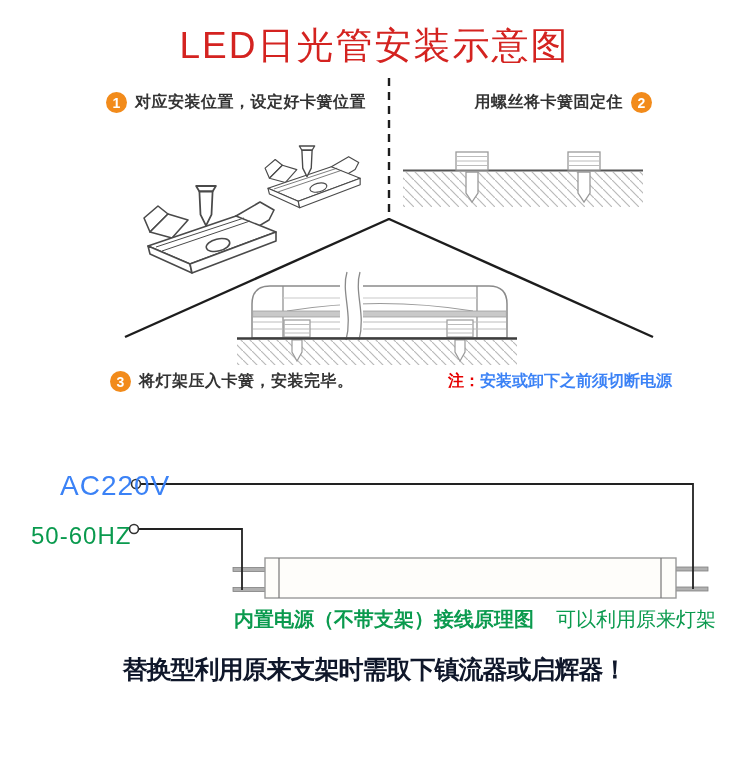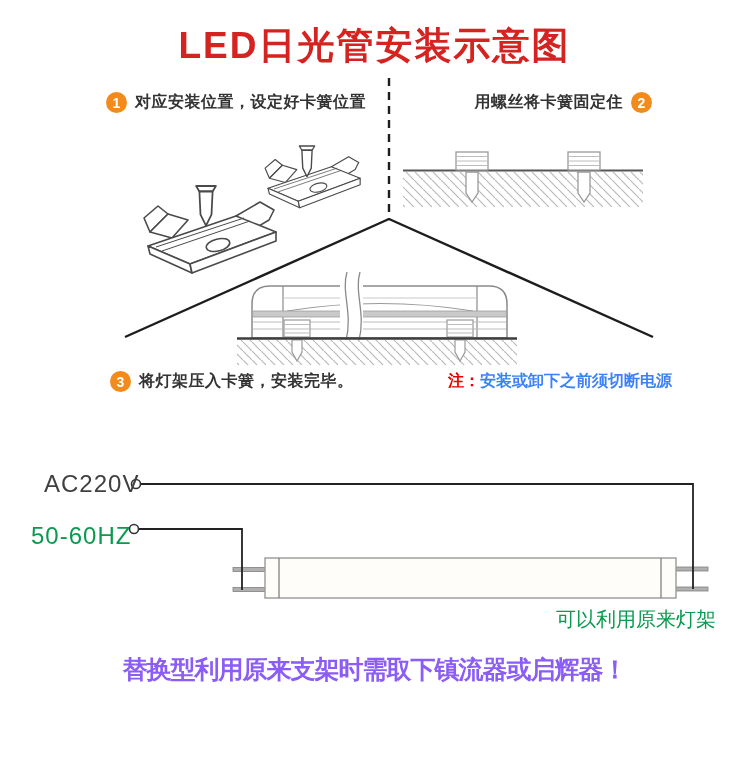--- a/index.html
+++ b/index.html
@@ -1,42 +1,42 @@
 <!DOCTYPE html>
 <html><head>
 <meta charset="utf-8">
 <style>
   html,body{margin:0;padding:0;}
   body{width:749px;height:767px;background:#ffffff;font-family:"Liberation Sans","DejaVu Sans",sans-serif;}
   .stage{position:relative;width:749px;height:767px;background:#fff;overflow:hidden;}
   svg.art{position:absolute;left:0;top:0;width:749px;height:767px;}
 
   .title{position:absolute;left:0;top:21px;width:749px;text-align:center;
-         font-size:37px;font-weight:bold;color:#d42320;letter-spacing:2px;}
+         font-size:37px;font-weight:normal;color:#d42320;letter-spacing:2px;}
 
   .step{position:absolute;display:flex;align-items:center;gap:8px;}
   .badge{width:21px;height:21px;border-radius:50%;background:#f28b1b;color:#fff;
          font-size:14px;font-weight:bold;display:flex;align-items:center;justify-content:center;flex:0 0 auto;}
   .step-label{font-size:16px;font-weight:bold;color:#333;letter-spacing:0.5px;white-space:nowrap;}
   .step1{left:106px;top:92px;}
   .step2{right:97px;top:92px;justify-content:flex-end;}
   .step3{left:110px;top:371px;}
 
   .note{position:absolute;left:448px;top:371px;font-size:16px;font-weight:bold;white-space:nowrap;}
   .note-prefix{color:#e60000;}
   .note-text{color:#3b82f6;}
 
-  .volt{position:absolute;left:44px;top:470px;font-size:24px;font-weight:500;color:#404040;letter-spacing:1px;}
+  .volt{position:absolute;left:60px;top:470px;font-size:28px;font-weight:500;color:#3b82f6;letter-spacing:1px;}
   .freq{position:absolute;left:31px;top:513px;font-size:24px;font-weight:500;color:#0a9a4e;letter-spacing:1px;margin-top:9px;}
 
   .cap-left{position:absolute;left:234px;top:606px;font-size:20px;font-weight:600;color:#0a9a4e;white-space:nowrap;}
   .cap-right{position:absolute;left:556px;top:606px;font-size:20px;font-weight:400;color:#0a9a4e;white-space:nowrap;}
 
   .warning{position:absolute;left:0;top:653px;width:749px;text-align:center;
-           font-size:25px;font-weight:bold;color:#8b5cf6;letter-spacing:-1px;}
+           font-size:25px;font-weight:bold;color:#0f172a;letter-spacing:-1px;}
 </style>
 </head>
 <body>
 
 <div class="stage">
 
   <svg class="art" viewBox="0 0 749 767" aria-hidden="true">
     <defs>
       <pattern id="hatch" width="9" height="9" patternUnits="userSpaceOnUse">
         <path d="M-2,-2 L11,11" stroke="#b9b9b9" stroke-width="1.2"></path>
@@ -146,17 +146,18 @@
     <span class="step-label">将灯架压入卡簧，安装完毕。</span>
   </div>
 
   <div class="note">
     <span class="note-prefix">注：</span><span class="note-text">安装或卸下之前须切断电源</span>
   </div>
 
   <div class="volt">AC220V</div>
   <div class="freq">50-60HZ</div>
 
+  <div class="cap-left">内置电源（不带支架）接线原理图</div>
   <div class="cap-right">可以利用原来灯架</div>
 
   <div class="warning">替换型利用原来支架时需取下镇流器或启辉器！</div>
 
 </div>
 
 </body></html>

